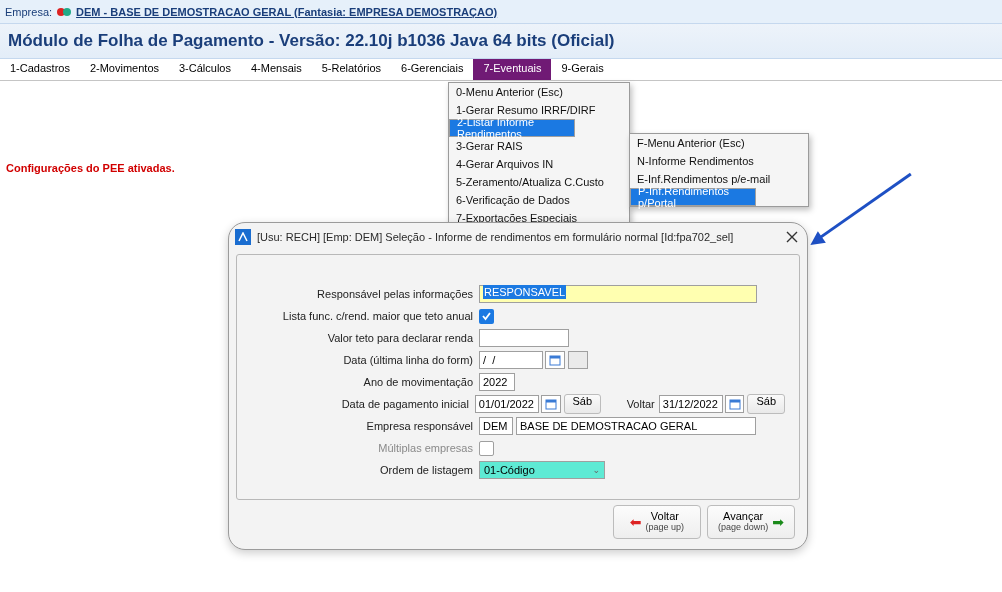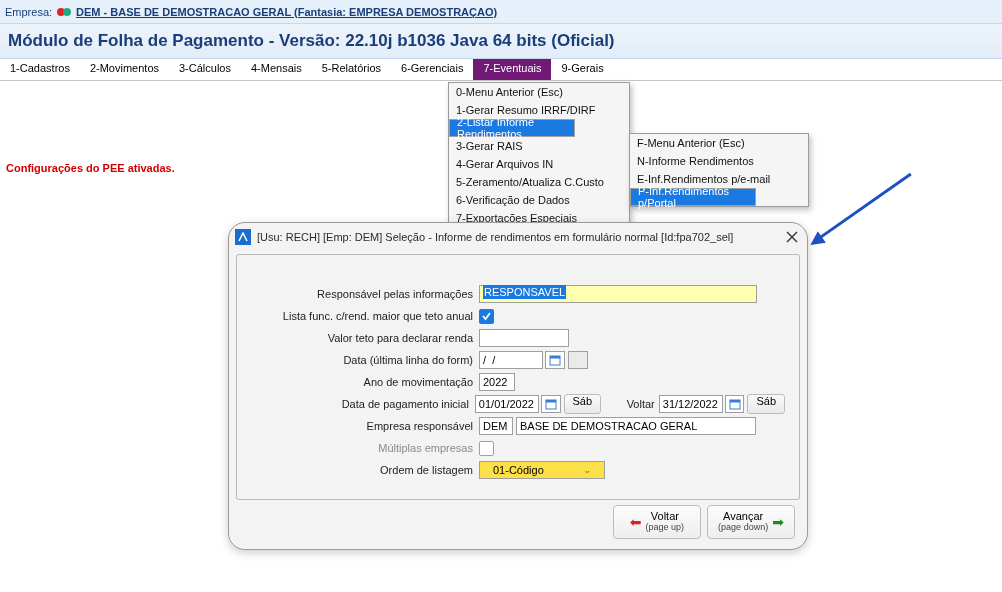--- a/index.html
+++ b/index.html
@@ -27,21 +27,21 @@
     .dlg-title .close { margin-left: auto; width: 18px; height: 18px; cursor: pointer; display:flex; align-items:center; justify-content:center; }
     .dlg-body { border: 1px solid #b8b8b8; border-radius: 3px; margin: 3px 7px 0 7px; height: 246px; background: #f3f3f3; padding: 28px 14px 0 14px; font-size: 11px; }
     .row { display: flex; align-items: center; height: 22px; }
     .row .rl { width: 228px; text-align: right; padding-right: 6px; color: #222; }
     .inp { border: 1px solid #9f9f9f; height: 18px; padding: 0 3px; font-size: 11px; background:#fff; }
     .inp.hl { background: #ffffb0; }
     .cb { width: 15px; height: 15px; background: #1b79e2; display: inline-flex; align-items:center; justify-content:center; border-radius:2px; }
     .cb.off { background:#fff; border:1px solid #9f9f9f; }
     .cal { width: 20px; height: 18px; border:1px solid #9f9f9f; background:#fff; display:inline-flex; align-items:center; justify-content:center; cursor:pointer; margin-left:2px; }
     .daybtn { height:20px; border:1px solid #bcbcbc; border-radius:3px; background:linear-gradient(#fafafa,#e9e9e9); padding:0 8px; font-size:11px; margin-left:3px; cursor:pointer; }
-    .sel { width:126px; height:18px; border:1px solid #9f9f9f; background:#fde047; display:flex; align-items:center; justify-content:space-between; padding:0 13px; cursor:pointer; }
+    .sel { width:126px; height:18px; border:1px solid #9f9f9f; background:#5eead4; display:flex; align-items:center; justify-content:space-between; padding:0 4px; cursor:pointer; }
     .sel .chev { font-size:9px; color:#666; }
     .dlg-foot { height: 44px; display:flex; justify-content:flex-end; align-items:center; padding:0 12px; gap:6px; }
     .fbtn { height:34px; width:88px; border:1px solid #bcbcbc; border-radius:4px; background:linear-gradient(#fcfcfc,#eee); display:flex; align-items:center; justify-content:center; gap:4px; font-size:11px; cursor:pointer; }
     .fbtn .subt { font-size:9px; color:#444; }
     .main-area { position:absolute; left:0; top:82px; right:0; bottom:0; background:#fff; }
     .graybox { width:20px; height:18px; border:1px solid #9f9f9f; background:#eaeaea; margin-left:3px; }
   </style>
 </head>
 <body>
 

